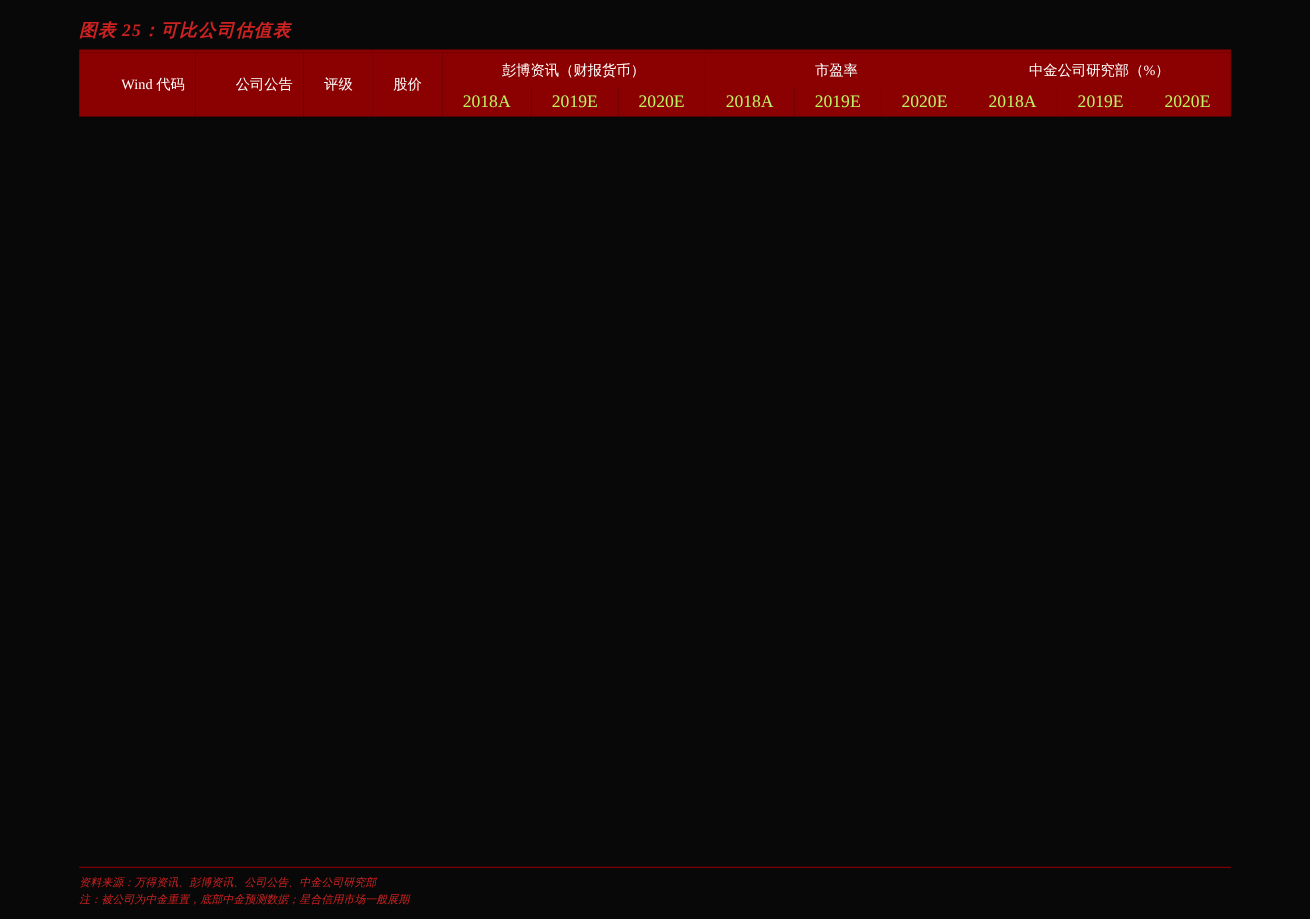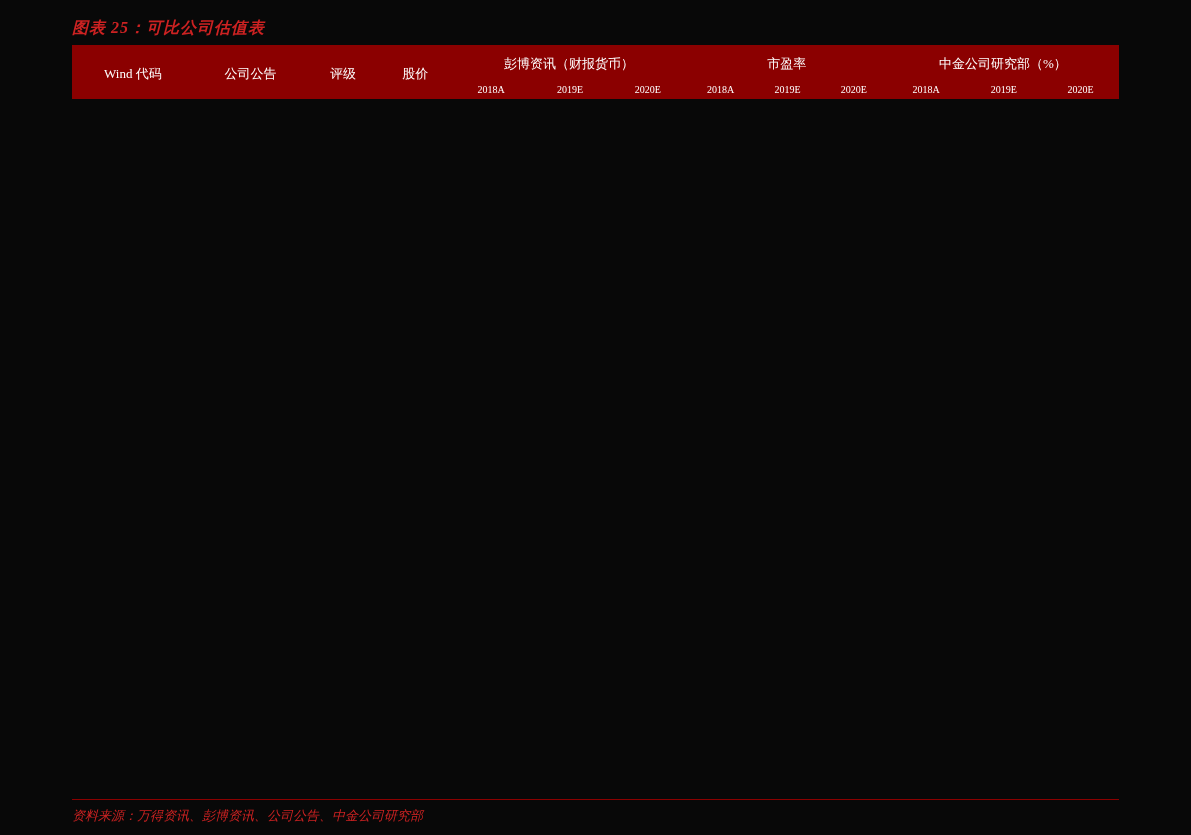--- a/index.html
+++ b/index.html
@@ -55,21 +55,21 @@
     }
 
     .footer-line {
       width: 100%;
       height: 1px;
       background-color: #8b0000;
       margin-bottom: 6px;
     }
 
     .footer-text {
-      font-size: 13px;
+      font-size: 10px;
       color: #cc2222;
       font-style: italic;
       line-height: 1.6;
     }
 
     .header-top-border {
       width: 100%;
       height: 3px;
       background-color: #8b0000;
       margin-bottom: 0;
@@ -87,32 +87,32 @@
     .th-main {
       background-color: #8b0000;
       color: #ffffff;
       padding: 7px 10px;
       font-size: 13px;
       font-weight: normal;
       vertical-align: middle;
     }
 
     .th-main-left {
-      text-align: center;
+      text-align: right;
     }
 
     .th-main-center {
       text-align: center;
     }
 
     .th-sub {
       background-color: #8b0000;
-      color: #ffffff;
+      color: #bef264;
       padding: 4px 8px;
-      font-size: 10px;
+      font-size: 16px;
       font-weight: normal;
       text-align: center;
       border-top: 1px solid #aa3333;
     }
   </style>
 </head>
 <body>
 
 <div class="page-container">
 
@@ -147,15 +147,16 @@
       </thead>
       <tbody>
         
       </tbody>
     </table>
   </div>
 
   <div class="footer-section">
     <div class="footer-line"></div>
     <div class="footer-text">资料来源：万得资讯、彭博资讯、公司公告、中金公司研究部</div>
+    <div class="footer-text">注：被公司为中金重置，底部中金预测数据；星合信用市场一般展期</div>
   </div>
 
 </div>
 
 </body></html>

